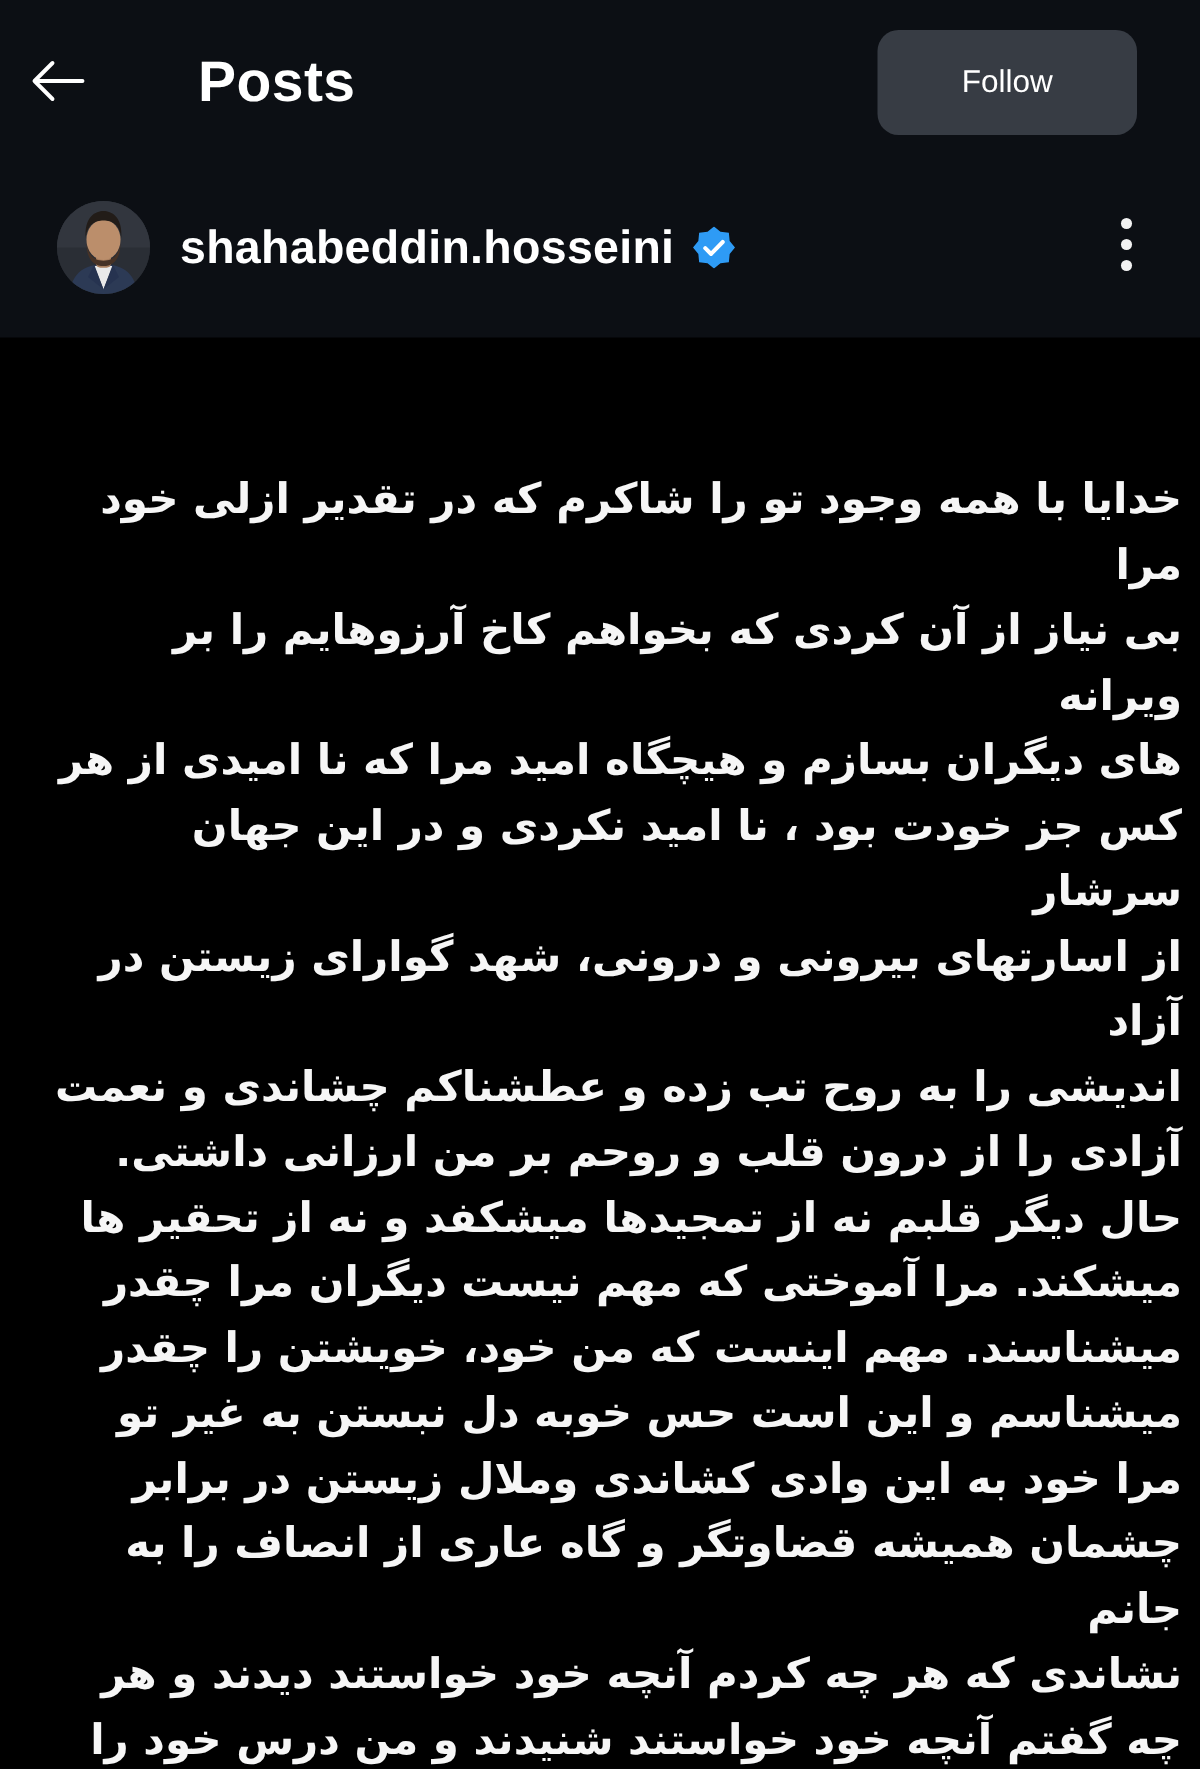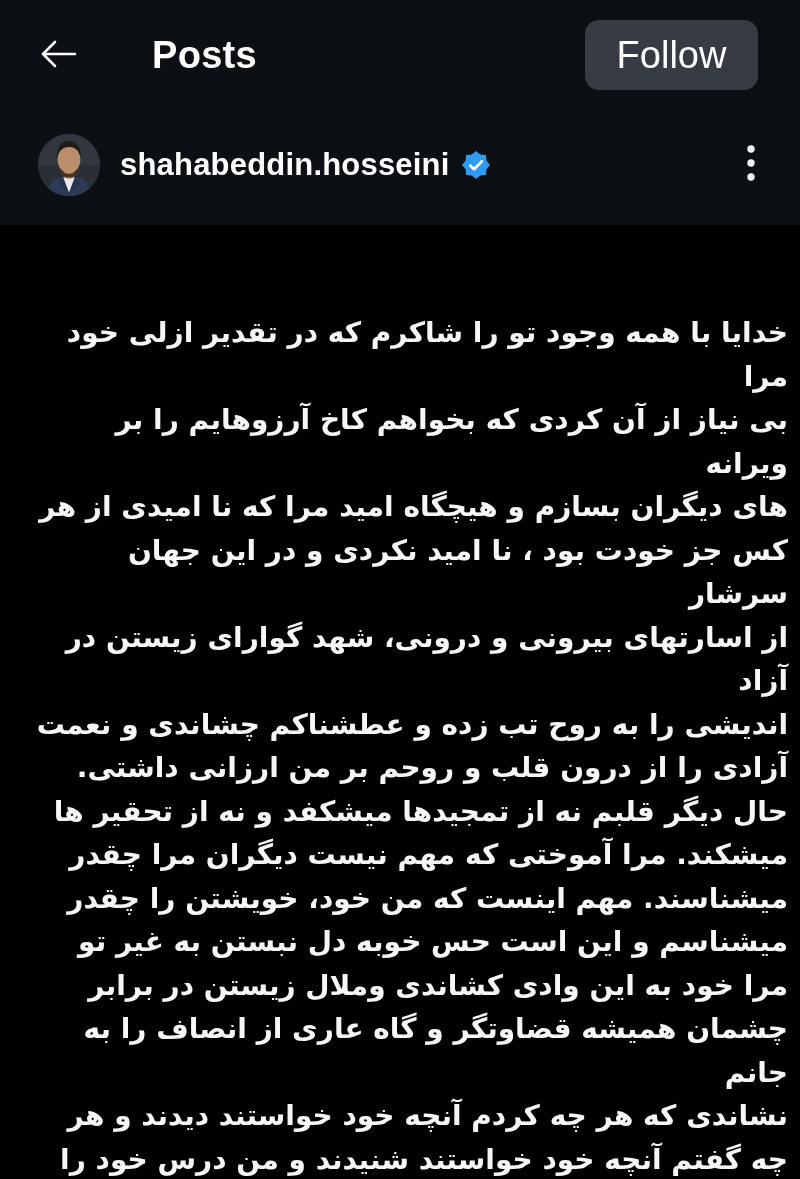--- a/index.html
+++ b/index.html
@@ -15,21 +15,21 @@
     display: flex;
     flex-direction: column;
   }
 
   
   .topbar {
     height: 110px;
     flex: 0 0 auto;
     display: flex;
     align-items: center;
-    padding: 0 42px 0 36px;
+    padding: 0 42px 0 16px;
   }
   .back-btn {
     background: none;
     border: none;
     width: 44px;
     height: 44px;
     display: flex;
     align-items: center;
     justify-content: center;
     cursor: pointer;
@@ -42,21 +42,21 @@
     margin-left: 72px;
     letter-spacing: 0.3px;
   }
   .follow-btn {
     margin-left: auto;
     width: 173px;
     height: 70px;
     background: #373c44;
     color: #ffffff;
     font-family: inherit;
-    font-size: 38px;
+    font-size: 21px;
     font-weight: 400;
     border: none;
     border-radius: 14px;
     cursor: pointer;
   }
 
   
   .profile-row {
     height: 115px;
     flex: 0 0 auto;

